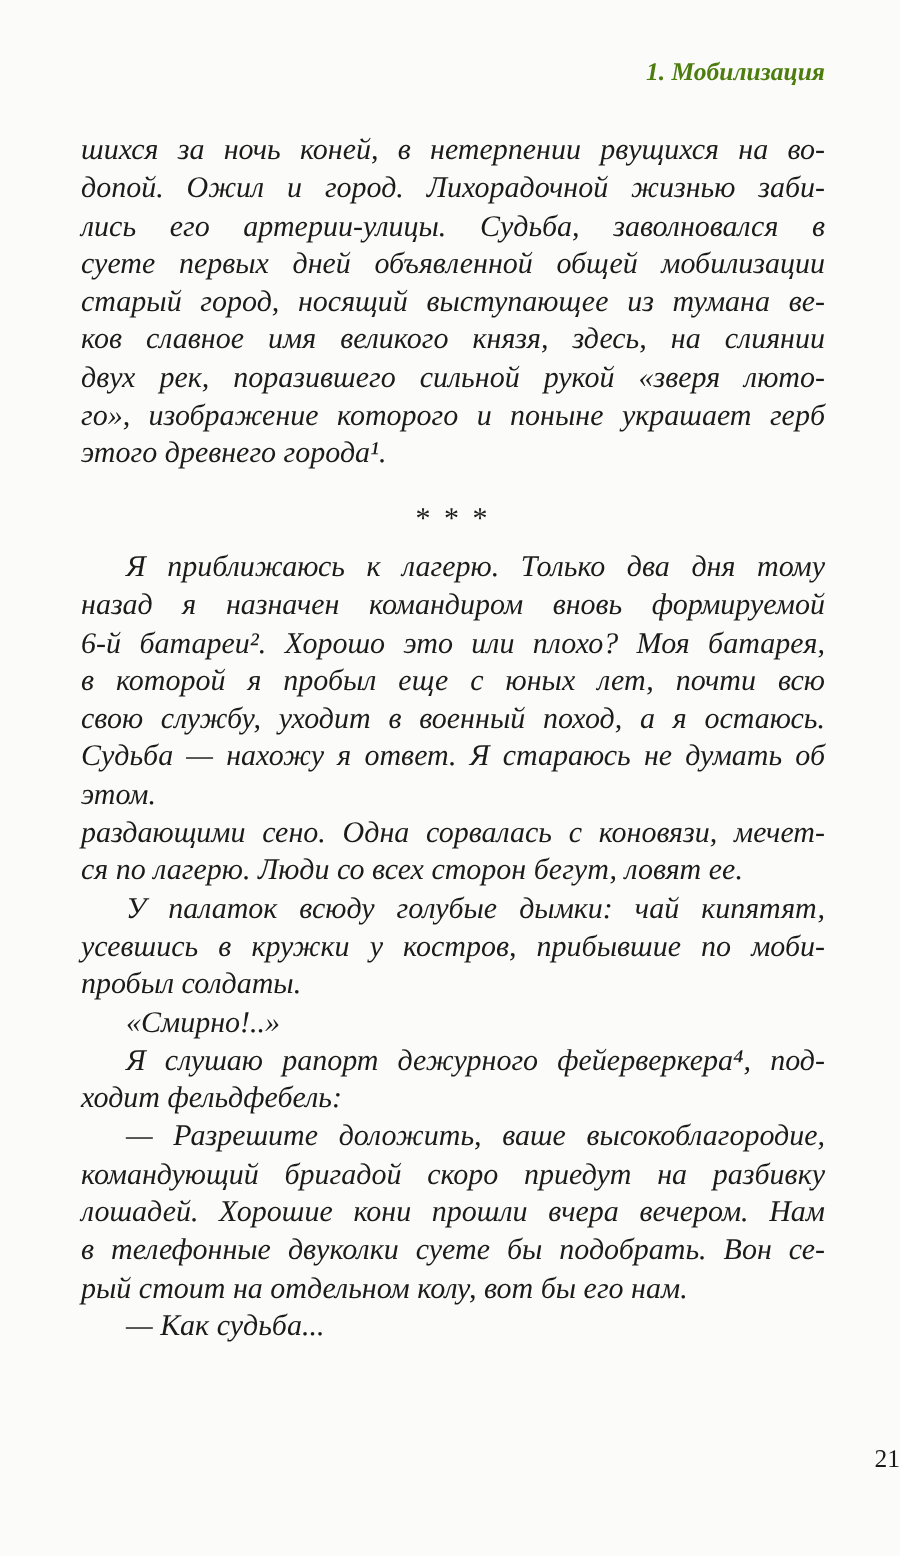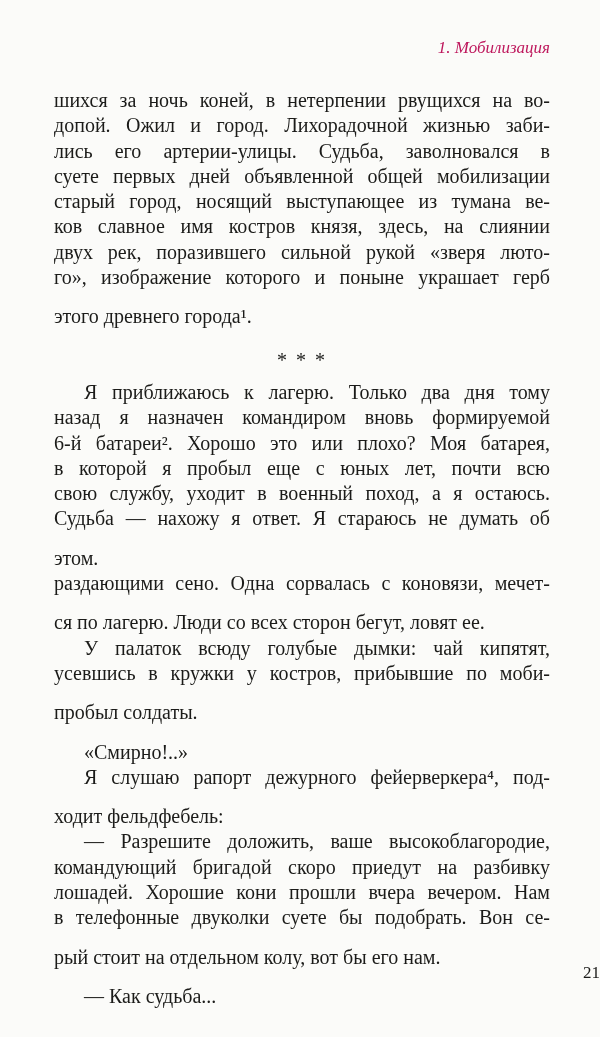--- a/index.html
+++ b/index.html
@@ -18,40 +18,41 @@
   }
   .running-head {
     position: absolute;
     top: 38px;
     left: 54px;
     right: 50px;
     text-align: right;
     font-style: italic;
     font-size: 17px;
     line-height: 20px;
-    color: #be185d;
+    color: #4d7c0f;
+    font-weight: bold;
   }
   .body-text {
     position: absolute;
     top: 88px;
     left: 54px;
     right: 50px;
     font-size: 20px;
     line-height: 25.3px;
   }
   .para { margin: 0; }
   .line {
     text-align: justify;
     text-align-last: justify;
     white-space: normal;
+    font-style: italic;
   }
   .line.last {
     text-align: right;
     text-align-last: left;
-    margin-top: 14px;
   }
   .line.indent { text-indent: 30px; }
   .separator {
     text-align: center;
     font-size: 20px;
     line-height: 25.3px;
     margin: 18px 0 7px 0;
     letter-spacing: 2px;
   }
   .folio {
@@ -70,21 +71,21 @@
 <div class="page">
   <div class="running-head">1. Мобилизация</div>
 
   <div class="body-text">
       <div class="para">
         <div class="line">шихся за ночь коней, в нетерпении рвущихся на во-</div>
         <div class="line">допой. Ожил и город. Лихорадочной жизнью заби-</div>
         <div class="line">лись его артерии-улицы. Судьба, заволновался в</div>
         <div class="line">суете первых дней объявленной общей мобилизации</div>
         <div class="line">старый город, носящий выступающее из тумана ве-</div>
-        <div class="line">ков славное имя костров князя, здесь, на слиянии</div>
+        <div class="line">ков славное имя великого князя, здесь, на слиянии</div>
         <div class="line">двух рек, поразившего сильной рукой «зверя люто-</div>
         <div class="line">го», изображение которого и поныне украшает герб</div>
         <div class="line last">этого древнего города¹.</div>
       </div>
       <div class="separator">* * *</div>
       <div class="para">
         <div class="line indent">Я приближаюсь к лагерю. Только два дня тому</div>
         <div class="line">назад я назначен командиром вновь формируемой</div>
         <div class="line">6-й батареи². Хорошо это или плохо? Моя батарея,</div>
         <div class="line">в которой я пробыл еще с юных лет, почти всю</div>

